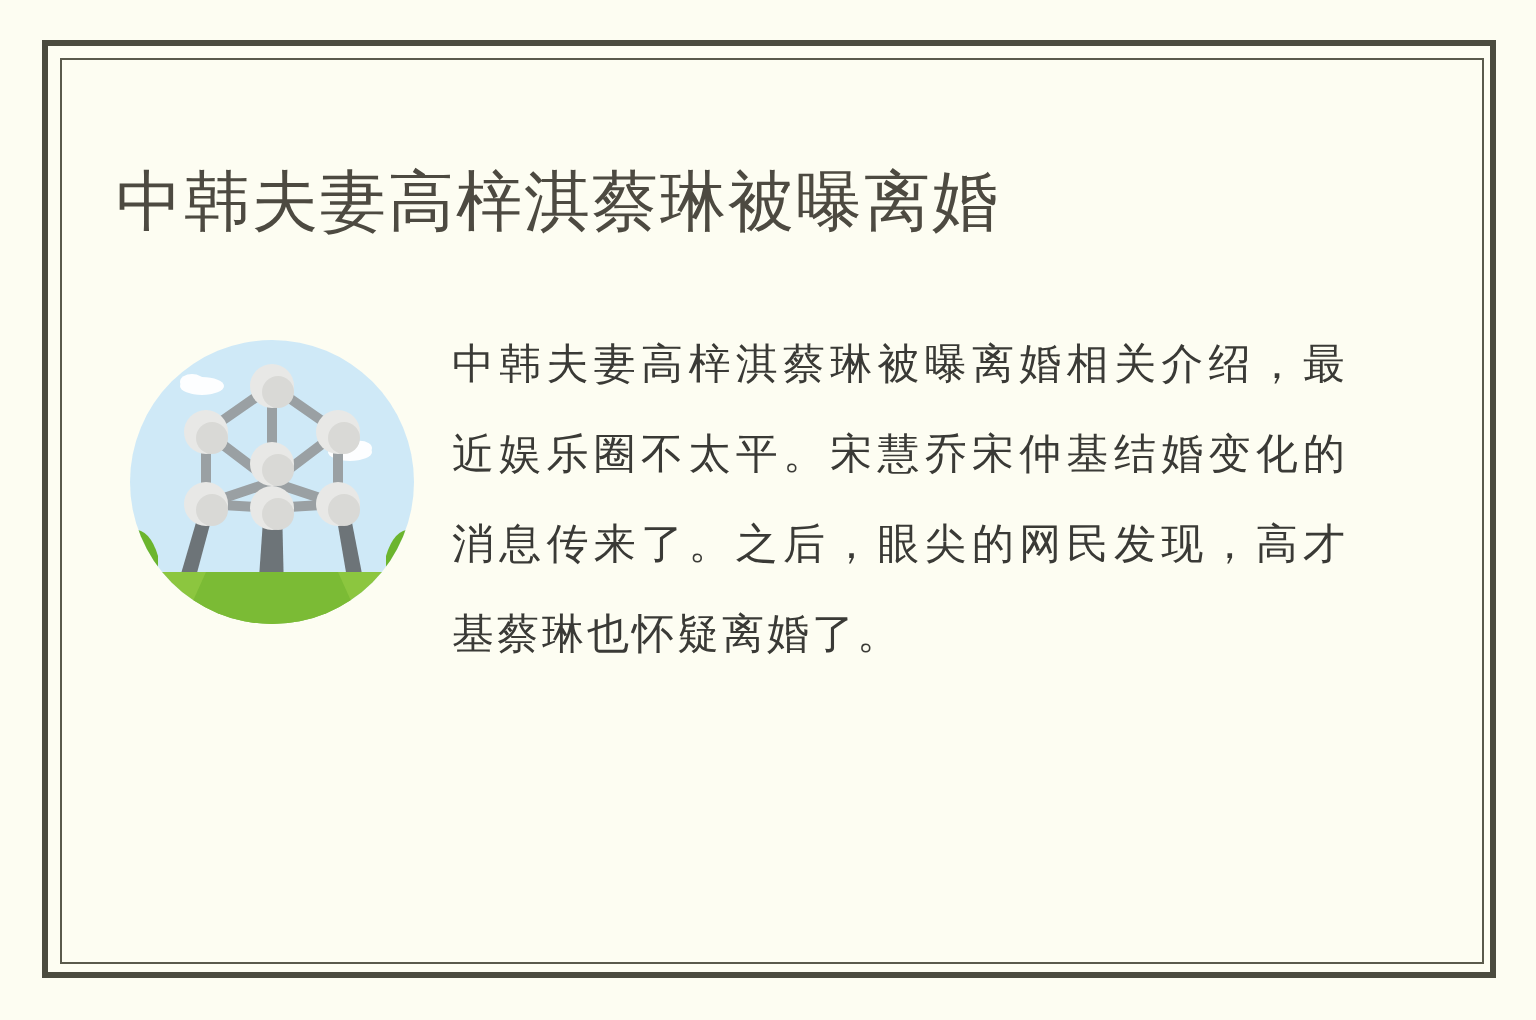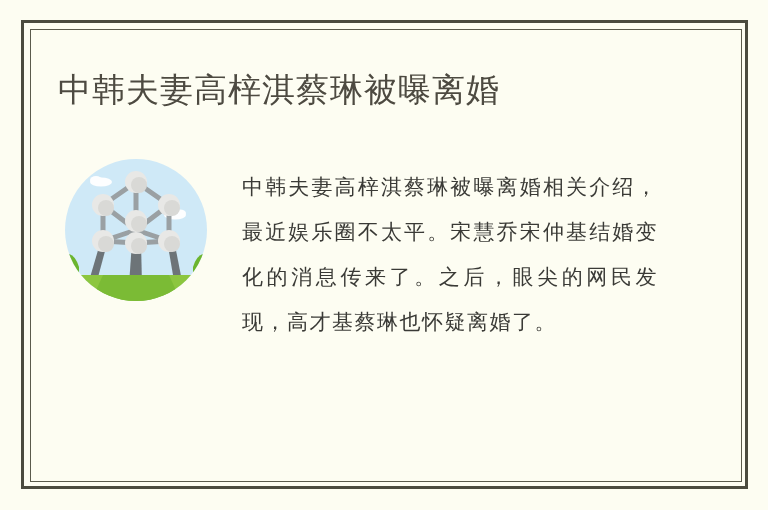--- a/index.html
+++ b/index.html
@@ -34,21 +34,21 @@
     left: 30px;
     top: 29px;
     width: 712px;
     height: 453px;
     border: 1px solid #5a5a4c;
     box-sizing: border-box;
   }
   .content {
     position: absolute;
     left: 30px;
-    top: 29px;
+    top: 40px;
     width: 712px;
     height: 453px;
   }
   .article-title {
     position: absolute;
     left: 28px;
     top: 40px;
     width: 640px;
     font-size: 33px;
     line-height: 42px;
@@ -79,21 +79,21 @@
     width: 448px;
     font-size: 21px;
     line-height: 45px;
     color: #3a3a36;
     letter-spacing: 1.5px;
     text-align: justify;
     text-justify: inter-character;
     font-family: "DejaVu Sans", "Liberation Sans", sans-serif;
   }
   .article-body .para {
-    margin: 16px;
+    margin: 0;
   }
   .article-body .para + .para {
     margin-top: 0;
   }
 </style>
 </head>
 <body>
 
 <div class="page">
 

